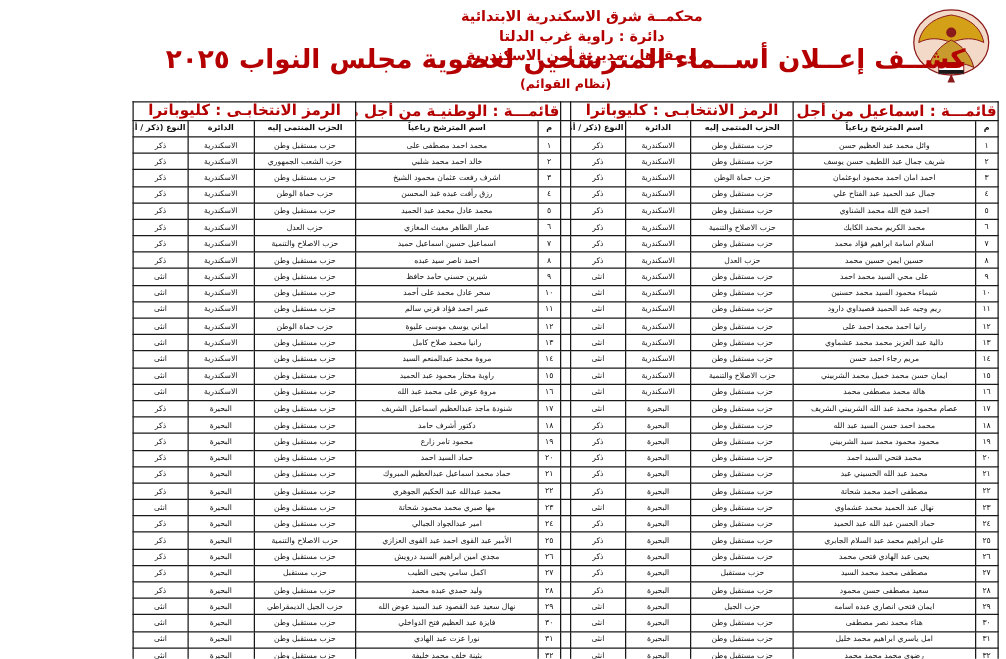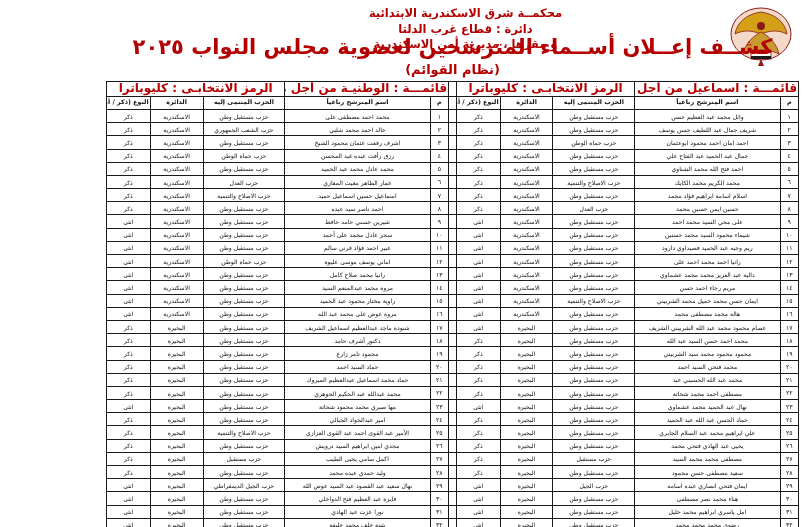--- a/index.html
+++ b/index.html
@@ -51,21 +51,21 @@
   .title-main {
     color: #b40000;
     font-size: 21px;
     font-weight: bold;
     line-height: 1.2;
     margin-top: 17px;
     letter-spacing: 0px;
   }
   .title-sub {
     color: #b40000;
-    font-size: 13px;
+    font-size: 10px;
     font-weight: bold;
     margin-top: 2px;
   }
   .stamp {
     position: absolute;
     top: 16px;
     left: 10px;
     width: 92px;
     border: 1px solid #b40000;
     color: #b40000;
@@ -134,21 +134,21 @@
         <path d="M36 28 C28 32 20 40 18 50 C26 46 32 46 36 50 C40 46 46 46 54 50 C52 40 44 32 36 28 Z" fill="#c99a2e" stroke="#8b1a1a" stroke-width="0.8"></path>
         <rect x="26" y="46" width="20" height="9" fill="#ffffff" stroke="#8b1a1a" stroke-width="0.8"></rect>
         <rect x="26" y="46" width="20" height="3" fill="#b40000"></rect>
         <rect x="26" y="52" width="20" height="3" fill="#1a1a1a"></rect>
         <circle cx="36" cy="22" r="4" fill="#8b1a1a"></circle>
         <path d="M36 55 L33 62 L39 62 Z" fill="#8b1a1a"></path>
       </svg>
     </div>
     <div class="header-text">
       <div class="court-line">محكمــة شرق الاسكندرية الابتدائية</div>
-      <div class="court-line">دائرة : قطاع غرب الدلتا</div>
+      <div class="court-line">دائرة : راوية غرب الدلتا</div>
       <div class="court-line">و مقرها ، مديرية أمن الاسكندرية</div>
     </div>
     <div style="flex:0 0 100px"></div>
   </div>
 
   <div style="position:absolute; top:18px; left:0; right:0; text-align:center; pointer-events:none;">
     <div class="title-main">كشــف إعــلان أســماء المترشحين لعضوية مجلس النواب ٢٠٢٥</div>
     <div class="title-sub">(نظام القوائم)</div>
   </div>
 

